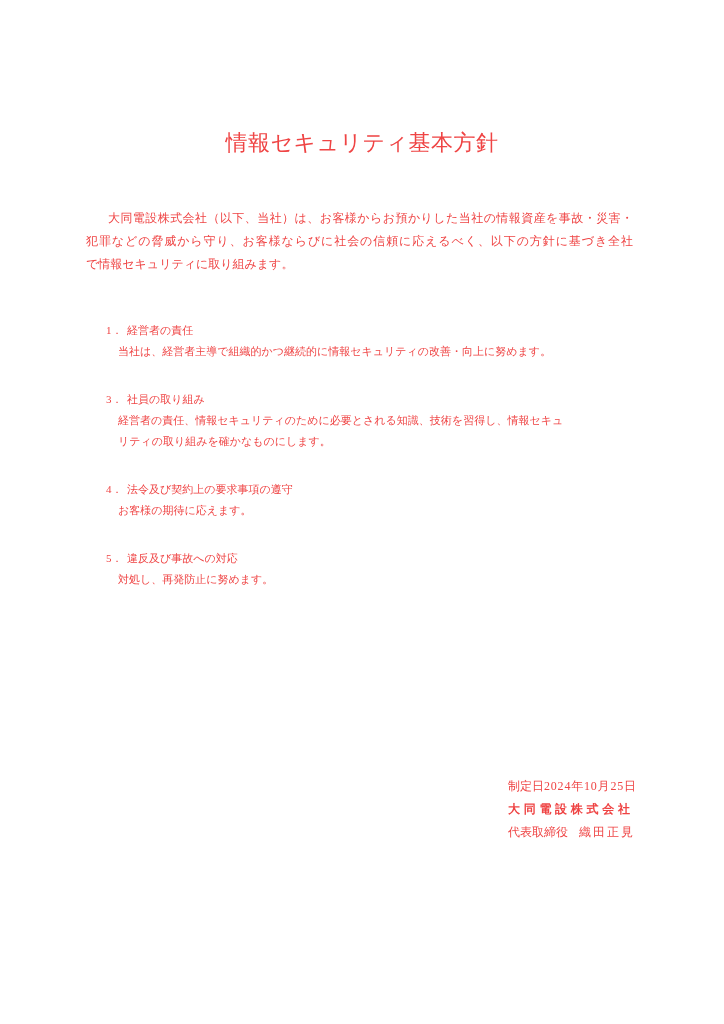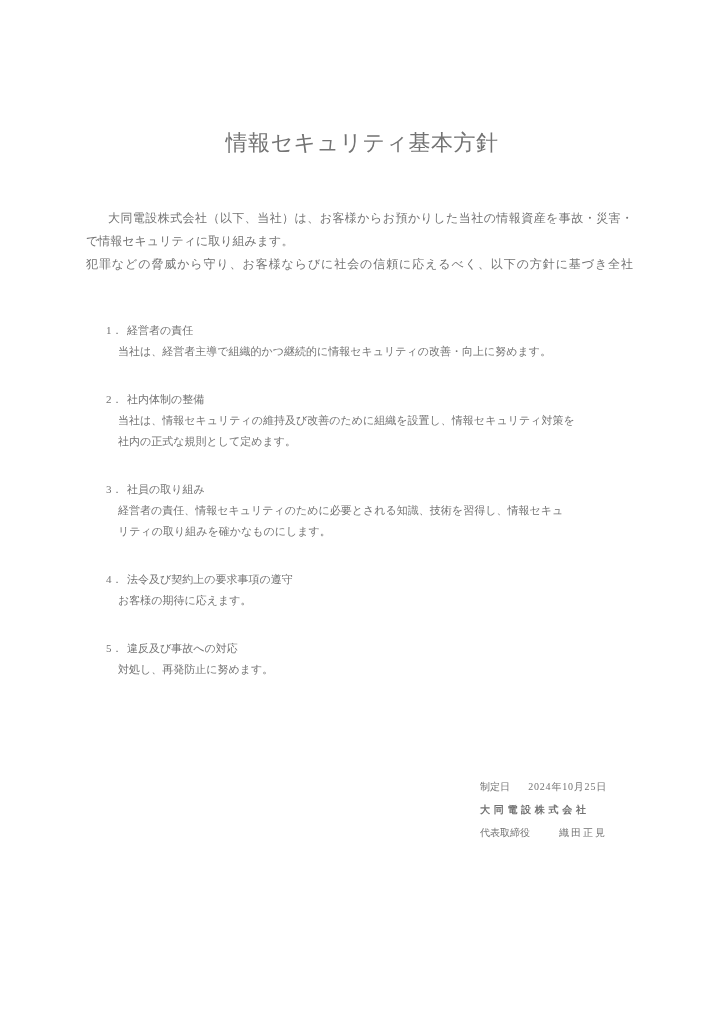--- a/index.html
+++ b/index.html
@@ -5,21 +5,21 @@
   html, body {
     margin: 0;
     padding: 0;
     background: #ffffff;
   }
   .page {
     position: relative;
     width: 724px;
     height: 1024px;
     background: #ffffff;
-    color: #737373;
+    color: #ef4444;
     font-family: "Liberation Serif", "DejaVu Serif", serif;
     overflow: hidden;
   }
   .doc-title {
     position: absolute;
     top: 128px;
     left: 0;
     width: 100%;
     margin: 0;
     text-align: center;
@@ -64,23 +64,23 @@
   }
   .sec-body {
     margin-left: 12px;
   }
   .sec-body .line {
     white-space: nowrap;
   }
   .signature {
     position: absolute;
     top: 775px;
-    left: 480px;
+    left: 508px;
     width: 127px;
-    font-size: 10px;
+    font-size: 12px;
     line-height: 23px;
   }
   .signature .row {
     display: flex;
     justify-content: space-between;
     white-space: nowrap;
   }
   .company-name {
     display: block;
     white-space: nowrap;
@@ -97,44 +97,35 @@
 </style>
 </head>
 <body>
 
 <div class="page">
 
   <h1 class="doc-title">情報セキュリティ基本方針</h1>
 
   <div class="intro">
     <div class="line first fill">大同電設株式会社（以下、当社）は、お客様からお預かりした当社の情報資産を事故・災害・</div>
+    <div class="line fill">犯罪などの脅威から守り、お客様ならびに社会の信頼に応えるべく、以下の方針に基づき全社</div>
     <div class="line">で情報セキュリティに取り組みます。</div>
-    <div class="line fill">犯罪などの脅威から守り、お客様ならびに社会の信頼に応えるべく、以下の方針に基づき全社</div>
   </div>
 
   <div class="sections">
 
     <div class="section">
       <div class="sec-heading">
         <span class="sec-num">1．</span><span>経営者の責任</span>
       </div>
       <div class="sec-body">
         <div class="line">当社は、経営者主導で組織的かつ継続的に情報セキュリティの改善・向上に努めます。</div>
       </div>
     </div>
 
-    <div class="section">
-      <div class="sec-heading">
-        <span class="sec-num">2．</span><span>社内体制の整備</span>
-      </div>
-      <div class="sec-body">
-        <div class="line">当社は、情報セキュリティの維持及び改善のために組織を設置し、情報セキュリティ対策を</div>
-        <div class="line">社内の正式な規則として定めます。</div>
-      </div>
-    </div>
 
     <div class="section">
       <div class="sec-heading">
         <span class="sec-num">3．</span><span>社員の取り組み</span>
       </div>
       <div class="sec-body">
         <div class="line">経営者の責任、情報セキュリティのために必要とされる知識、技術を習得し、情報セキュ</div>
         <div class="line">リティの取り組みを確かなものにします。</div>
       </div>
     </div>

